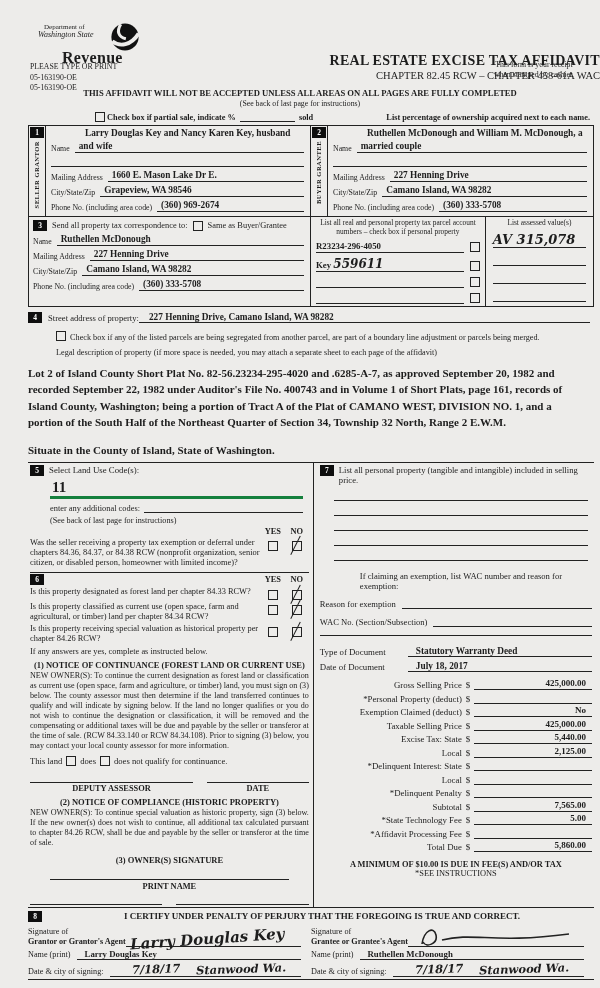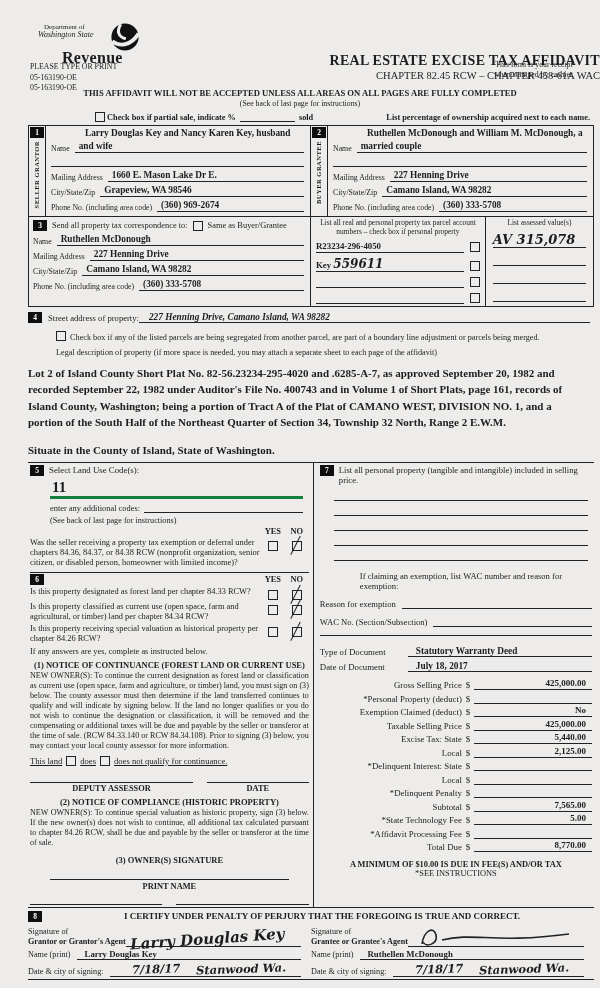--- a/index.html
+++ b/index.html
@@ -50,21 +50,21 @@
   .b3right{width:19%;padding:2px 5px;box-sizing:border-box;}
   .b3head{font-size:7.4px;text-align:center;line-height:1.2;}
   .prow{display:flex;align-items:flex-end;margin-top:4px;}
   .prow .pval{flex:1;border-bottom:1px solid #222;font-weight:bold;font-size:8.8px;min-height:11px;}
   .prow .cb{margin-left:6px;margin-bottom:1px;}
   .avrow{border-bottom:1px solid #222;min-height:13px;margin:4px 2px 0 2px;}
   
   .sec4{margin:5px 10px 0 28px;}
   .s4row{display:flex;align-items:flex-end;font-size:8.6px;}
   .s4row .numbox{margin-right:6px;}
-  .s4val{flex:1;border-bottom:1px solid #222;font-weight:bold;font-size:9.3px;padding-left:10px;font-style:italic;}
+  .s4val{flex:1;border-bottom:1px solid #222;font-weight:bold;font-size:9.3px;padding-left:10px;}
   .locrow{display:flex;align-items:flex-end;font-size:8.6px;margin:7px 0 0 28px;}
   .locval{border-bottom:1px solid #222;font-weight:bold;font-size:9.3px;padding:0 30px 0 6px;margin:0 6px;}
   .segrow{font-size:8.2px;margin:8px 0 0 28px;}
   .legallab{font-size:8.2px;margin:6px 0 0 28px;}
   .legal{font-size:11px;font-weight:bold;line-height:1.5;margin:8px 4px 0 0;}
   .situate{font-size:11px;font-weight:bold;margin:13px 0 6px 0;}
   
   .main{display:flex;border-top:1.5px solid #222;border-bottom:1.5px solid #222;margin:0 6px 0 28px;}
   .mleft{width:50.5%;border-right:1.5px solid #222;box-sizing:border-box;padding:2px 4px 2px 2px;}
   .mright{width:49.5%;box-sizing:border-box;padding:2px 2px 2px 6px;}
@@ -75,21 +75,21 @@
   .sb2{font-size:8.2px;margin:3px 0 2px 20px;}
   .ynhead{display:flex;justify-content:flex-end;font-weight:bold;font-size:8.4px;}
   .ynhead span{width:24px;text-align:center;}
   .qrow{display:flex;font-size:8.4px;margin-top:2px;line-height:1.2;}
   .qrow .qt{flex:1;}
   .qrow .qc{width:24px;display:flex;justify-content:center;padding-top:3px;flex:none;}
   .s6border{border-top:1.5px solid #222;margin-top:4px;padding-top:1px;}
   .ifany{font-size:8.4px;margin-top:3px;}
   .ntitle{font-size:8.5px;font-weight:bold;text-align:center;margin-top:4px;}
   .npar{font-size:8.1px;line-height:1.23;text-align:justify;margin-top:1px;}
-  .landrow{font-size:8.6px;margin-top:5px;display:flex;align-items:center;gap:4px;text-decoration:underline;}
+  .landrow{font-size:8.6px;margin-top:5px;display:flex;align-items:center;gap:4px;}
   .siglines{display:flex;gap:14px;margin-top:16px;}
   .siglines .sl{border-top:1px solid #222;text-align:center;font-size:8.4px;font-weight:bold;padding-top:1px;}
   .sl1{flex:1.6;} .sl2{flex:1;}
   .centerline{border-top:1px solid #222;margin-top:14px;}
   .pn{font-size:8.4px;font-weight:bold;text-align:center;margin-top:2px;}
   .twoline{display:flex;gap:14px;margin-top:13px;}
   .twoline div{flex:1;border-top:1px solid #222;}
   
   .s7head{display:flex;gap:5px;font-size:8.6px;line-height:1.25;}
   .s7blank{border-bottom:1px solid #222;height:12px;margin:2px 4px 0 14px;}
@@ -457,21 +457,21 @@
               <span class="fv">5.00</span>
             </div>
           <div class="finrow">
               <span class="fl">*Affidavit Processing Fee</span>
               <span class="fd">$</span>
               <span class="fv"></span>
             </div>
           <div class="finrow">
               <span class="fl">Total Due</span>
               <span class="fd">$</span>
-              <span class="fv">8,770.00</span>
+              <span class="fv">5,860.00</span>
             </div>
         </div>
         <div class="minnote">A MINIMUM OF $10.00 IS DUE IN FEE(S) AND/OR TAX</div>
         <div class="seeinstr">*SEE INSTRUCTIONS</div>
       </div>
     </div>
   </div>
 
   <div class="sec8">
     <div class="certrow">

